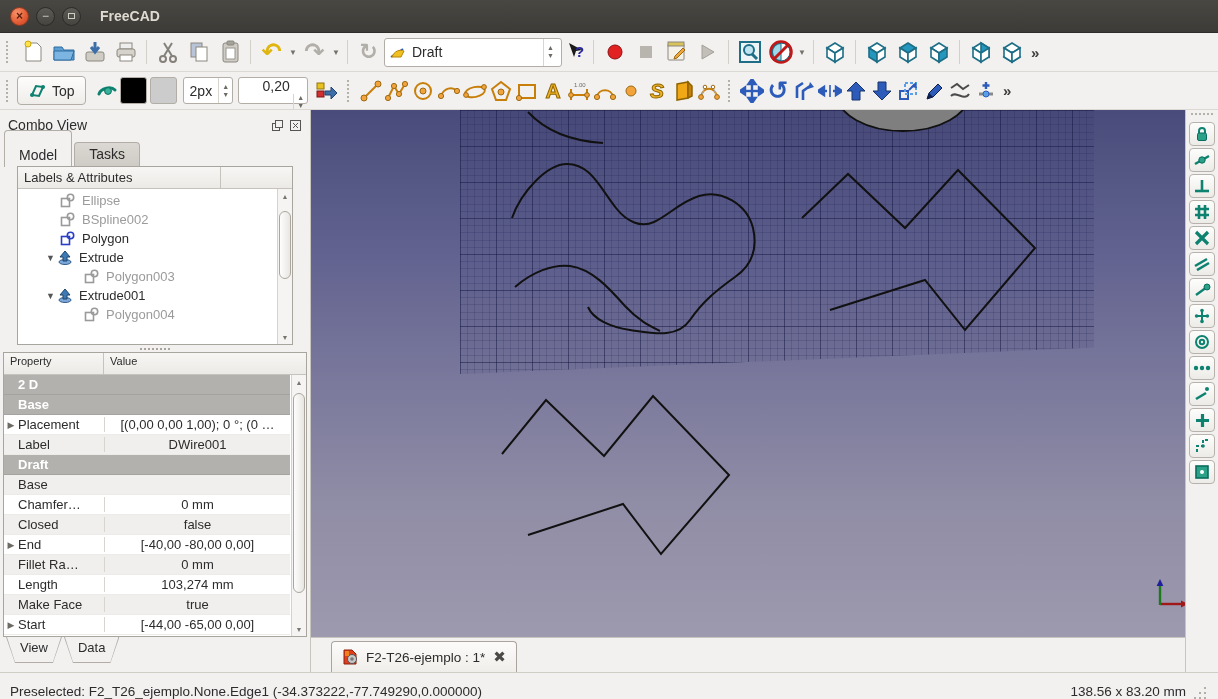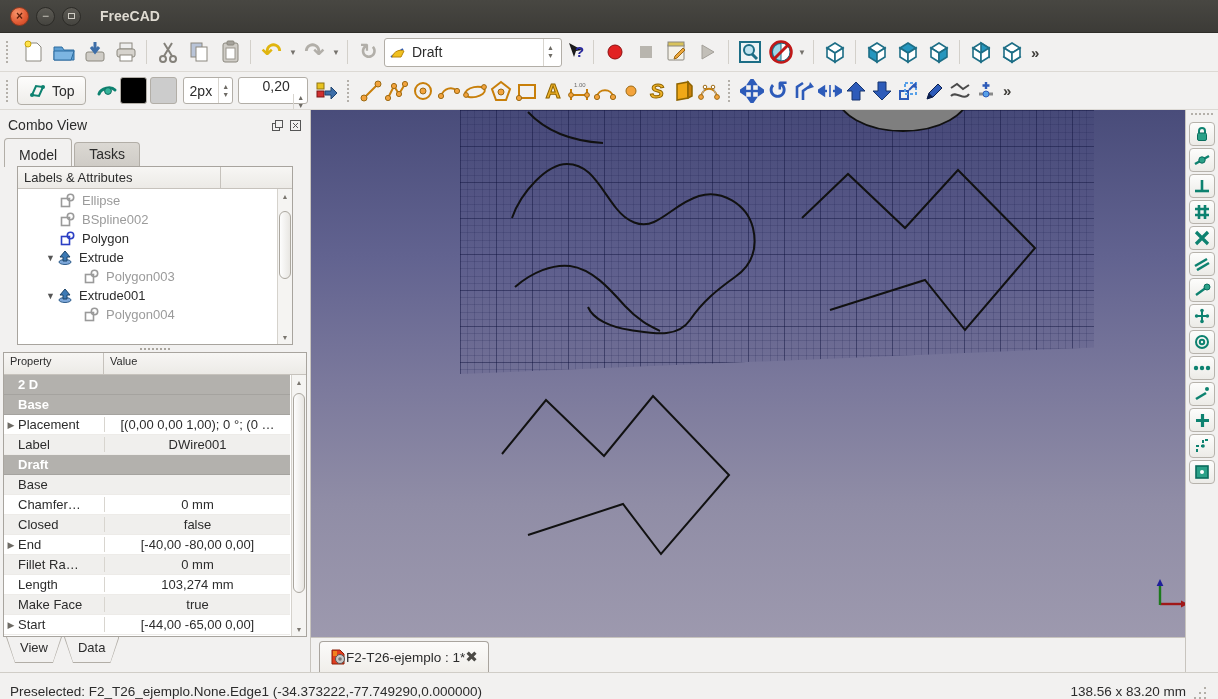--- a/index.html
+++ b/index.html
@@ -36,21 +36,21 @@
   .chev { color:#3f3d39; font-weight:bold; font-size:15px; letter-spacing:-2px; padding:0 4px; }
 
   
   .main { display:flex; height:562px; }
   .dock { width:311px; background:#f2f1f0; display:flex; flex-direction:column; border-right:1px solid #c8c4be; }
   .dock-header { height:30px; display:flex; align-items:center; padding:0 8px; }
   .dock-header .t { flex:1; font-size:14px; }
   .mini-ic { width:13px; height:13px; margin-left:5px; display:flex; align-items:center; justify-content:center; }
   .tabs { display:flex; padding-left:4px; height:26px; align-items:flex-end; }
   .tab { padding:3px 14px 4px; border:1px solid #b2aea7; border-bottom:none; border-radius:4px 4px 0 0; background:linear-gradient(#dbd8d3,#cfccc6); margin-right:2px; font-size:14px; }
-  .tab.active { background:#f2f1f0; position:relative; top:1px; padding-top:8px; }
+  .tab.active { background:#f2f1f0; position:relative; top:1px; padding-top:16px; }
   .treebox { height:179px; margin:0 17px; background:#fff; border:1px solid #a8a49e; position:relative; overflow:hidden; }
   .tree-header { height:22px; background:linear-gradient(#f7f6f4,#eceae6); border-bottom:1px solid #c6c2bc; display:flex; align-items:center; padding:0 6px; font-size:13px; }
   .tree-header .hsep { width:1px; height:100%; background:#c6c2bc; margin-left:88px; }
   .tree-items { padding-top:2px; }
   .trow { height:19px; display:flex; align-items:center; font-size:13px; }
   .trow .exp { width:13px; text-align:center; color:#555; font-size:9px; }
   .trow .ticon { width:16px; height:15px; margin-right:6px; }
   .trow.hidden-obj { color:#9b9b9b; }
   .vscroll { position:absolute; right:0; top:22px; bottom:0; width:15px; background:#f5f4f2; border-left:1px solid #d5d2cc; display:flex; flex-direction:column; }
   .vscroll .arr { height:14px; display:flex; align-items:center; justify-content:center; font-size:7px; color:#7a766f; }
@@ -86,21 +86,21 @@
       repeating-linear-gradient(to right, rgba(15,18,60,.38) 0 1px, transparent 1px 36px),
       repeating-linear-gradient(to bottom, rgba(15,18,60,.38) 0 1px, transparent 1px 36px),
       repeating-linear-gradient(to right, rgba(25,28,75,.18) 0 1px, transparent 1px 7.2px),
       repeating-linear-gradient(to bottom, rgba(25,28,75,.18) 0 1px, transparent 1px 7.2px);
     clip-path:polygon(0 0,100% 0,100% 90%,0 100%);
   }
   .shapes { position:absolute; inset:0; }
   .axis-label { font-family:"DejaVu Sans Mono",monospace; font-size:11px; fill:#1a1a1a; }
 
   .doctabs { height:35px; background:#f2f1f0; border-top:1px solid #c8c4be; display:flex; align-items:flex-end; padding-left:8px; }
-  .doctab { height:31px; background:linear-gradient(#fcfbfa,#f0eeea); border:1px solid #a9a49e; border-bottom:none; border-radius:4px 4px 0 0; display:flex; align-items:center; padding:0 10px; font-size:13.5px; }
+  .doctab { height:31px; background:linear-gradient(#fcfbfa,#f0eeea); border:1px solid #a9a49e; border-bottom:none; border-radius:4px 4px 0 0; display:flex; align-items:center; padding:0 10px; gap:8px; font-size:13.5px;margin-left:12px; }
   .doctab .close { font-weight:bold; color:#4c4a46; font-size:15px; }
 
   
   .snapbar { width:33px; background:#f2f1f0; border-left:1px solid #c8c4be; display:flex; flex-direction:column; align-items:center; padding-top:3px; }
   .snap-handle { height:6px; width:22px; border-top:2px dotted #b4b0aa; margin-bottom:3px; }
   .sbtn { width:26px; height:24px; margin-bottom:2px; border:1px solid #b7b3ac; border-radius:4px; background:linear-gradient(#fdfdfc,#ecebe7); display:flex; align-items:center; justify-content:center; flex:0 0 auto; }
 
   
   .statusbar { height:27px; border-top:1px solid #d0cdc7; display:flex; align-items:flex-end; padding:0 10px; font-size:13.5px; background:#f2f1f0; }
   .statusbar .left { flex:1; }

